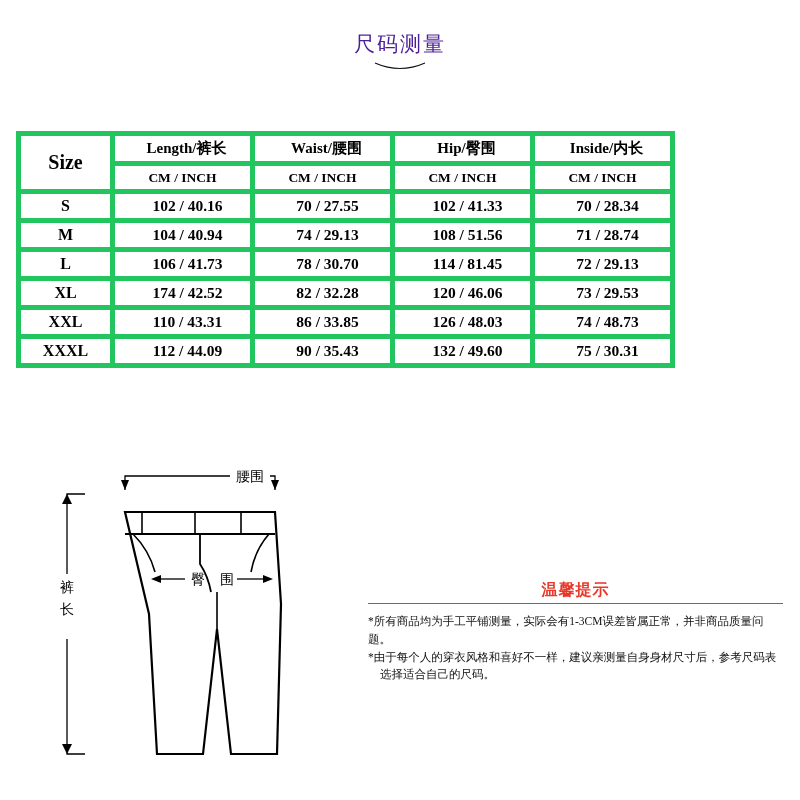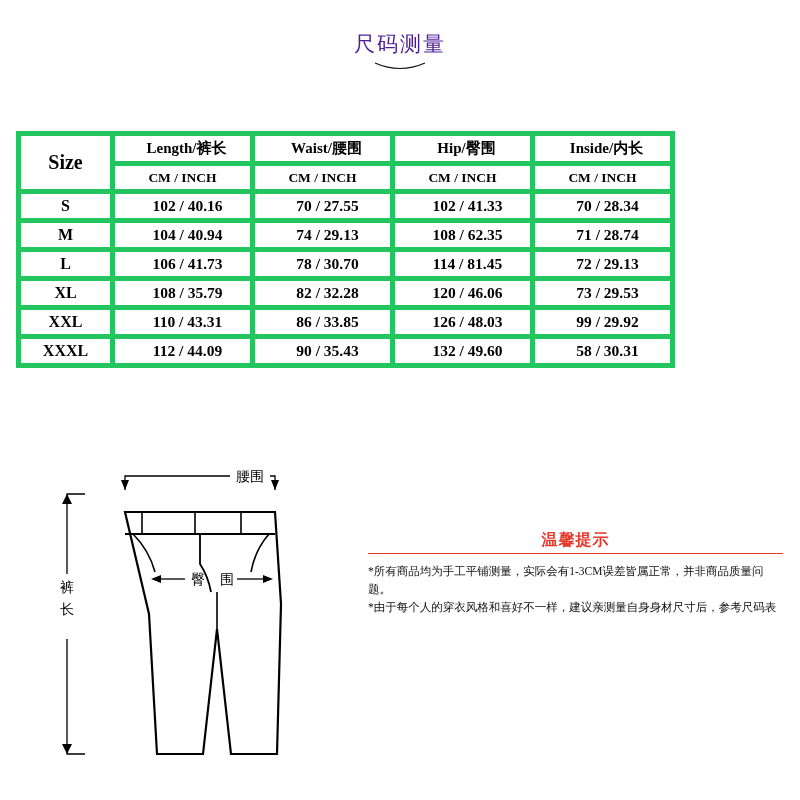--- a/index.html
+++ b/index.html
@@ -105,21 +105,21 @@
     top: 454px;
     width: 320px;
     height: 330px;
   }
   .diagram svg { display: block; }
 
   
   .notes {
     position: absolute;
     left: 368px;
-    top: 530px;
+    top: 580px;
     width: 415px;
   }
   .notes-head {
     color: #e8382a;
     font-size: 16px;
     font-weight: 700;
     text-align: center;
     letter-spacing: 1px;
     font-family: "Liberation Serif", serif;
     margin-bottom: 2px;
@@ -186,50 +186,50 @@
           <td class="size-cell">S</td>
           <td class="val-cell">102 / 40.16</td>
           <td class="val-cell">70 / 27.55</td>
           <td class="val-cell">102 / 41.33</td>
           <td class="val-cell">70 / 28.34</td>
         </tr>
         <tr>
           <td class="size-cell">M</td>
           <td class="val-cell">104 / 40.94</td>
           <td class="val-cell">74 / 29.13</td>
-          <td class="val-cell">108 / 62.35</td>
+          <td class="val-cell">108 / 51.56</td>
           <td class="val-cell">71 / 28.74</td>
         </tr>
         <tr>
           <td class="size-cell">L</td>
           <td class="val-cell">106 / 41.73</td>
           <td class="val-cell">78 / 30.70</td>
           <td class="val-cell">114 / 81.45</td>
           <td class="val-cell">72 / 29.13</td>
         </tr>
         <tr>
           <td class="size-cell">XL</td>
-          <td class="val-cell">108 / 35.79</td>
+          <td class="val-cell">174 / 42.52</td>
           <td class="val-cell">82 / 32.28</td>
           <td class="val-cell">120 / 46.06</td>
           <td class="val-cell">73 / 29.53</td>
         </tr>
         <tr>
           <td class="size-cell">XXL</td>
           <td class="val-cell">110 / 43.31</td>
           <td class="val-cell">86 / 33.85</td>
           <td class="val-cell">126 / 48.03</td>
-          <td class="val-cell">99 / 29.92</td>
+          <td class="val-cell">74 / 48.73</td>
         </tr>
         <tr>
           <td class="size-cell">XXXL</td>
           <td class="val-cell">112 / 44.09</td>
           <td class="val-cell">90 / 35.43</td>
           <td class="val-cell">132 / 49.60</td>
-          <td class="val-cell">58 / 30.31</td>
+          <td class="val-cell">75 / 30.31</td>
         </tr>
       </tbody>
     </table>
   </div>
 
   <div class="diagram">
     <svg width="320" height="330" viewBox="0 0 320 330">
 
       <g stroke="#000" stroke-width="1.3" fill="none">
         <path d="M80 36 L80 22 L185 22"></path>
@@ -293,15 +293,16 @@
       <text x="153" y="130" font-family="Liberation Serif, serif" font-size="14" fill="#000" text-anchor="middle">臀</text>
       <text x="182" y="130" font-family="Liberation Serif, serif" font-size="14" fill="#000" text-anchor="middle">围</text>
     </svg>
   </div>
 
   <div class="notes">
     <div class="notes-head">温馨提示</div>
     <div class="notes-underline"></div>
     <div class="note-line">*所有商品均为手工平铺测量，实际会有1-3CM误差皆属正常，并非商品质量问题。</div>
     <div class="note-line">*由于每个人的穿衣风格和喜好不一样，建议亲测量自身身材尺寸后，参考尺码表</div>
+    <div class="note-sub">选择适合自己的尺码。</div>
   </div>
 
 </div>
 
 </body></html>

